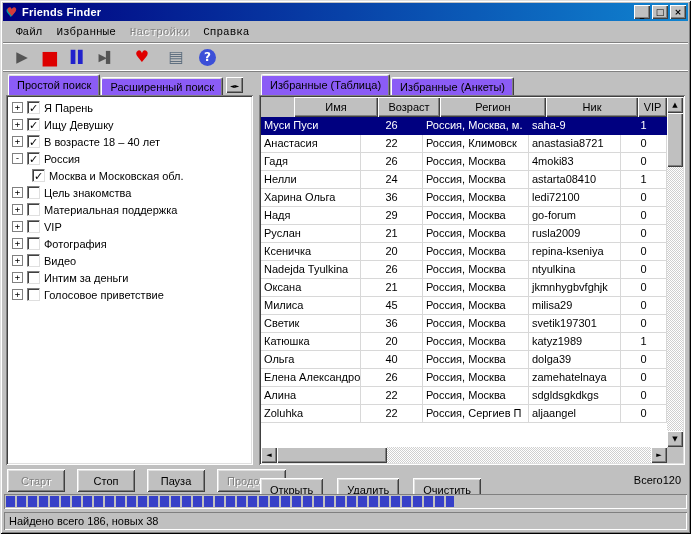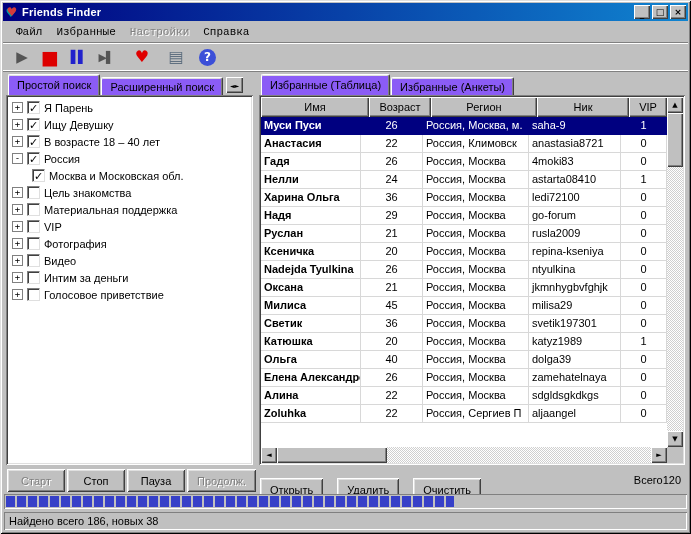--- a/index.html
+++ b/index.html
@@ -106,32 +106,32 @@
                 inset 2px 2px 0 #404040, inset -2px -2px 0 #dfdfdf;
     min-height:0;
   }
   .table-main { flex:1; display:flex; min-height:0; }
   .table-content { flex:1; display:flex; flex-direction:column; min-width:0; }
   .thead { display:flex; height:20px; background:#c0c0c0; flex:0 0 20px; }
   .th {
     box-shadow: inset 1px 1px 0 #fff, inset -1px -1px 0 #404040, inset -2px -2px 0 #808080;
     display:flex; align-items:center; justify-content:center; overflow:hidden; white-space:nowrap;
   }
-  .thead .th:nth-child(1){ width:108px; }
+  .thead .th:nth-child(1){ width:84px;margin-left:33px; }
   .thead .th:nth-child(2){ width:62px; }
   .thead .th:nth-child(3){ width:106px; }
   .thead .th:nth-child(4){ width:92px; }
   .thead .th:nth-child(5){ flex:1; }
   .tbody { flex:1; background:#fff; overflow:hidden; }
   .trow { display:flex; height:18px; }
   .td {
     padding:2px 3px; border-right:1px solid #d8d8d8; border-bottom:1px solid #d8d8d8;
     overflow:hidden; white-space:nowrap;
   }
-  .c-name { width:100px;font-weight:bold; } .c-age { width:62px; text-align:center; }
+  .c-name { width:100px; } .c-age { width:62px; text-align:center; }
   .c-region { width:106px; } .c-nick { width:92px; } .c-vip { flex:1; text-align:center; }
   .trow.selected .td { background:#000080; color:#fff; border-color:#000080; }
 
   
   .vscroll { width:16px; flex:0 0 16px; display:flex; flex-direction:column; }
   .sb-btn {
     width:16px; height:16px; flex:0 0 16px; background:#c0c0c0;
     box-shadow: inset 1px 1px 0 #fff, inset -1px -1px 0 #404040, inset -2px -2px 0 #808080;
     display:flex; align-items:center; justify-content:center;
     font-size:7px; font-family:"DejaVu Sans",sans-serif;
@@ -143,21 +143,21 @@
   .sb-thumb { background:#c0c0c0;
     box-shadow: inset 1px 1px 0 #fff, inset -1px -1px 0 #404040, inset -2px -2px 0 #808080; }
   .sb-thumb.v { width:16px; height:54px; }
   .sb-thumb.h { width:110px; height:16px; }
   .hscroll-row { height:16px; flex:0 0 16px; display:flex; }
   .hscroll { flex:1; display:flex; }
   .sb-track.h { display:flex; }
   .sb-corner { width:16px; background:#c0c0c0; }
 
   
-  .search-buttons { position:absolute; left:7px; top:469px; display:flex; gap:2px; }
+  .search-buttons { position:absolute; left:7px; top:469px; display:flex; gap:12px; }
   .table-buttons  { position:absolute; left:260px; top:478px; display:flex; gap:14px; }
   .btn95 {
     min-width:58px; height:23px; padding:0 10px; background:#c0c0c0;
     box-shadow: inset 1px 1px 0 #fff, inset -1px -1px 0 #404040,
                 inset 2px 2px 0 #dfdfdf, inset -2px -2px 0 #808080;
     display:inline-flex; align-items:center; justify-content:center; white-space:nowrap;
   }
   .btn95.disabled { color:#808080; text-shadow:1px 1px 0 #fff; }
   .total-label { position:absolute; right:10px; top:474px; }
 

